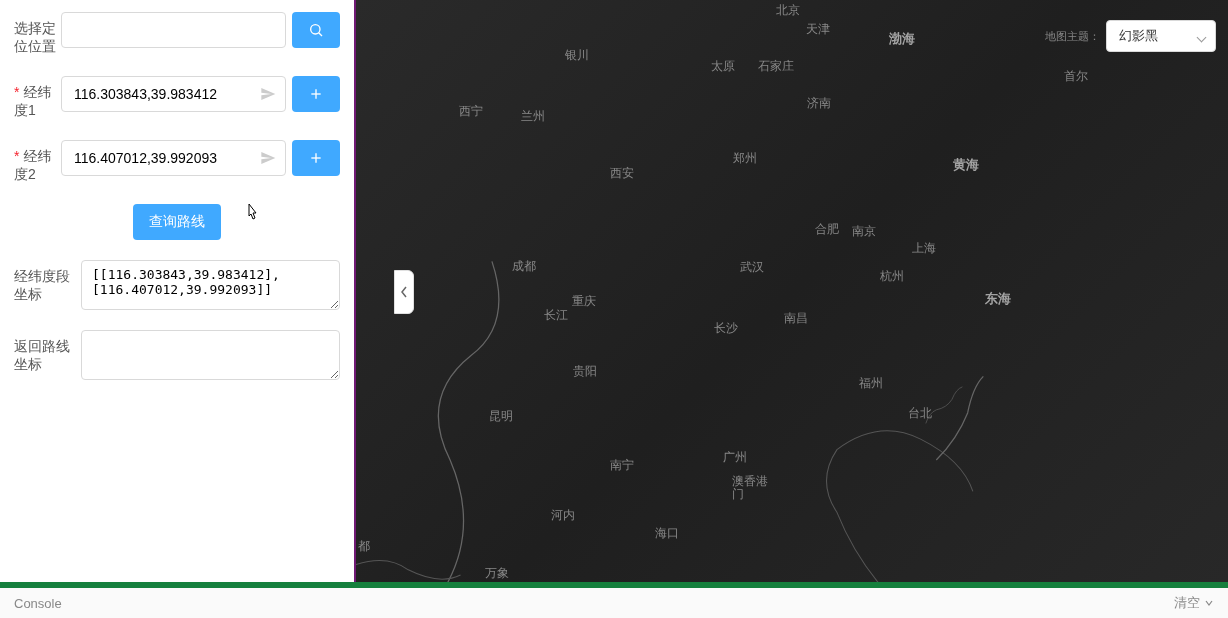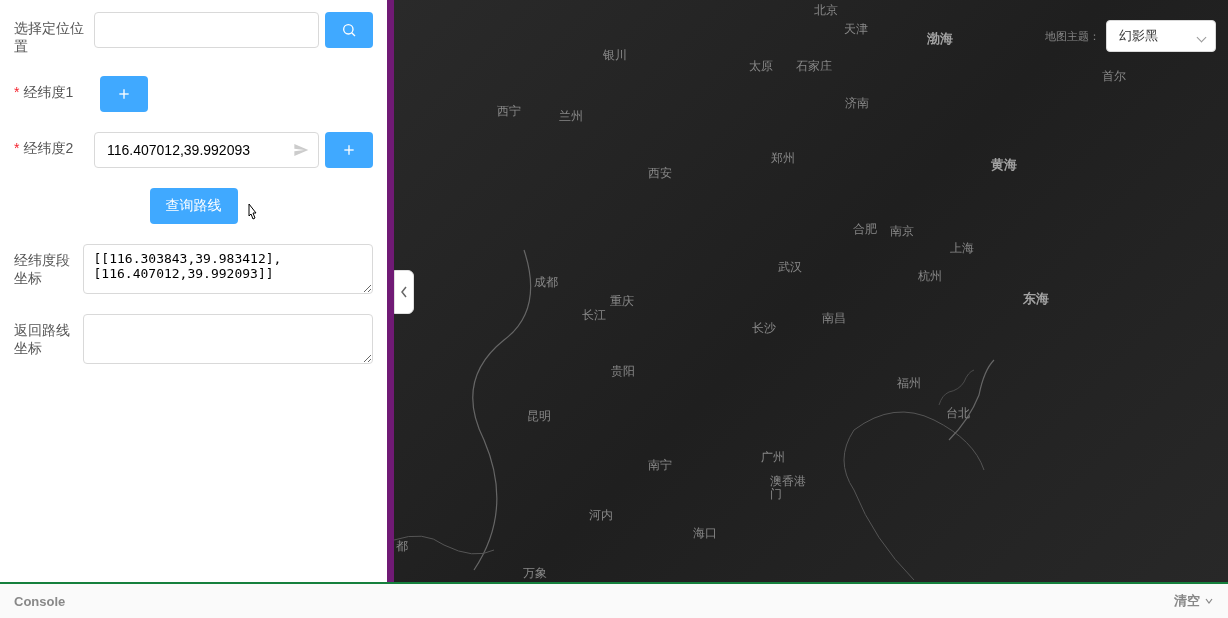--- a/index.html
+++ b/index.html
@@ -1,19 +1,19 @@
 <!DOCTYPE html>
 <html><head>
   <meta charset="utf-8">
   <style>
     * { margin: 0; padding: 0; box-sizing: border-box; }
     body { font-family: -apple-system, BlinkMacSystemFont, "Segoe UI", "PingFang SC", "Microsoft YaHei", sans-serif; font-size: 14px; color: #333; }
     .app { display: flex; flex-direction: column; width: 1228px; height: 618px; }
     .main { flex: 1; display: flex; position: relative; overflow: hidden; }
-    .sidebar { width: 394px; background: #fff; padding: 12px 14px; border-right: 7px solid #701a75; }
+    .sidebar { width: 356px; background: #fff; padding: 12px 14px; border-right: 2px solid #701a75; }
     .form-row { display: flex; align-items: flex-start; margin-bottom: 20px; }
     .form-label { width: 86px; padding-top: 8px; color: #555; font-size: 14px; }
     .form-label .req { color: #f5222d; margin-right: 4px; }
     .form-control-wrap { flex: 1; display: flex; gap: 6px; }
     .input { flex: 1; height: 36px; border: 1px solid #d9d9d9; border-radius: 4px; padding: 0 30px 0 12px; font-size: 14px; outline: none; position: relative; }
     .input-wrap { position: relative; flex: 1; }
     .input-suffix { position: absolute; right: 10px; top: 50%; transform: translateY(-50%); color: #ccc; pointer-events: none; display: flex; }
     .btn { height: 36px; min-width: 48px; border: none; border-radius: 4px; background: #40a9ff; color: #fff; font-size: 16px; cursor: pointer; display: flex; align-items: center; justify-content: center; }
     .btn-primary { background: #40a9ff; padding: 0 16px; font-size: 14px; }
     .textarea { width: 100%; min-height: 50px; border: 1px solid #d9d9d9; border-radius: 4px; padding: 6px 10px; font-size: 13px; font-family: monospace; resize: both; outline: none; }
@@ -21,21 +21,21 @@
     .query-row { display: flex; justify-content: center; margin-bottom: 20px; }
     .map-area { flex: 1; position: relative; background: #262626; overflow: hidden; padding-left: 48px; }
     .map-bg { position: absolute; inset: 0; background: linear-gradient(135deg, #2a2a2a 0%, #1f1f1f 50%, #282828 100%); }
     .map-label { position: absolute; color: #888; font-size: 12px; white-space: nowrap; user-select: none; }
     .map-label.bold { color: #a3a3a3; font-weight: bold; font-size: 13px; margin-left: 13px; }
     .collapse-btn { position: absolute; left: 394px; top: 270px; width: 20px; height: 44px; background: #fff; border: 1px solid #e0e0e0; border-radius: 0 6px 6px 0; display: flex; align-items: center; justify-content: center; cursor: pointer; z-index: 10; color: #666; }
     .theme-control { position: absolute; right: 12px; top: 20px; display: flex; align-items: center; gap: 6px; z-index: 5; }
     .theme-label { color: #888; font-size: 11px; }
     .theme-select { height: 32px; background: #fff; border: 1px solid #d9d9d9; border-radius: 4px; padding: 0 26px 0 12px; font-size: 13px; position: relative; display: flex; align-items: center; cursor: pointer; min-width: 110px; }
     .theme-select::after { content: ''; position: absolute; right: 10px; top: 13px; width: 6px; height: 6px; border-right: 1px solid #999; border-bottom: 1px solid #999; transform: rotate(45deg); }
-    .console-bar { height: 36px; border-top: 2px solid #15803d; display: flex; align-items: center; justify-content: space-between; padding: 0 14px; background: #fafafa; color: #888; font-size: 13px; font-weight: bold; }
+    .console-bar { height: 36px; border-top: 6px solid #15803d; display: flex; align-items: center; justify-content: space-between; padding: 0 14px; background: #fafafa; color: #888; font-size: 13px; }
     .clear-btn { color: #888; cursor: pointer; display: flex; align-items: center; gap: 4px; }
     svg.icon { width: 16px; height: 16px; }
     .cursor-img { position: absolute; left: 242px; top: 202px; z-index: 20; pointer-events: none; }
     .roads { position: absolute; inset: 0; }
   </style>
 </head>
 <body>
 
 <div class="app">
   <div class="main">
@@ -53,20 +53,28 @@
                 <circle cx="11" cy="11" r="7"></circle>
                 <line x1="21" y1="21" x2="16" y2="16"></line>
               </svg>
           </button>
         </div>
       </div>
 
       <div class="form-row">
         <div class="form-label"><span class="req">*</span><span>经纬度1</span></div>
         <div class="form-control-wrap">
+          <div class="input-wrap">
+            <input class="input" type="text" value="116.303843,39.983412" style="">
+            <span class="input-suffix">
+              <svg class="icon" viewBox="0 0 24 24" fill="#ccc">
+                  <path d="M2 21l21-9L2 3v7l15 2-15 2v7z"></path>
+                </svg>
+            </span>
+          </div>
           <button class="btn">
             <svg class="icon" viewBox="0 0 24 24" stroke="white" stroke-width="2">
                 <line x1="12" y1="5" x2="12" y2="19"></line>
                 <line x1="5" y1="12" x2="19" y2="12"></line>
               </svg>
           </button>
         </div>
       </div>
 
       <div class="form-row">
@@ -130,21 +138,21 @@
           <div class="map-label" style="left: 708px; top: 68px;">首尔</div>
           <div class="map-label" style="left: 103px; top: 103px;">西宁</div>
           <div class="map-label" style="left: 165px; top: 108px;">兰州</div>
           <div class="map-label" style="left: 451px; top: 95px;">济南</div>
           <div class="map-label" style="left: 254px; top: 165px;">西安</div>
           <div class="map-label" style="left: 377px; top: 150px;">郑州</div>
           <div class="map-label bold" style="left: 584px; top: 156px;">黄海</div>
           <div class="map-label" style="left: 459px; top: 221px;">合肥</div>
           <div class="map-label" style="left: 496px; top: 223px;">南京</div>
           <div class="map-label" style="left: 556px; top: 240px;">上海</div>
-          <div class="map-label" style="left: 140px; top: 258px; margin-top: 16px;">成都</div>
+          <div class="map-label" style="left: 156px; top: 258px;">成都</div>
           <div class="map-label" style="left: 384px; top: 259px;">武汉</div>
           <div class="map-label" style="left: 524px; top: 268px;">杭州</div>
           <div class="map-label" style="left: 216px; top: 293px;">重庆</div>
           <div class="map-label bold" style="left: 616px; top: 290px;">东海</div>
           <div class="map-label" style="left: 188px; top: 307px;">长江</div>
           <div class="map-label" style="left: 358px; top: 320px;">长沙</div>
           <div class="map-label" style="left: 428px; top: 310px;">南昌</div>
           <div class="map-label" style="left: 217px; top: 363px;">贵阳</div>
           <div class="map-label" style="left: 503px; top: 375px;">福州</div>
           <div class="map-label" style="left: 552px; top: 405px;">台北</div>

